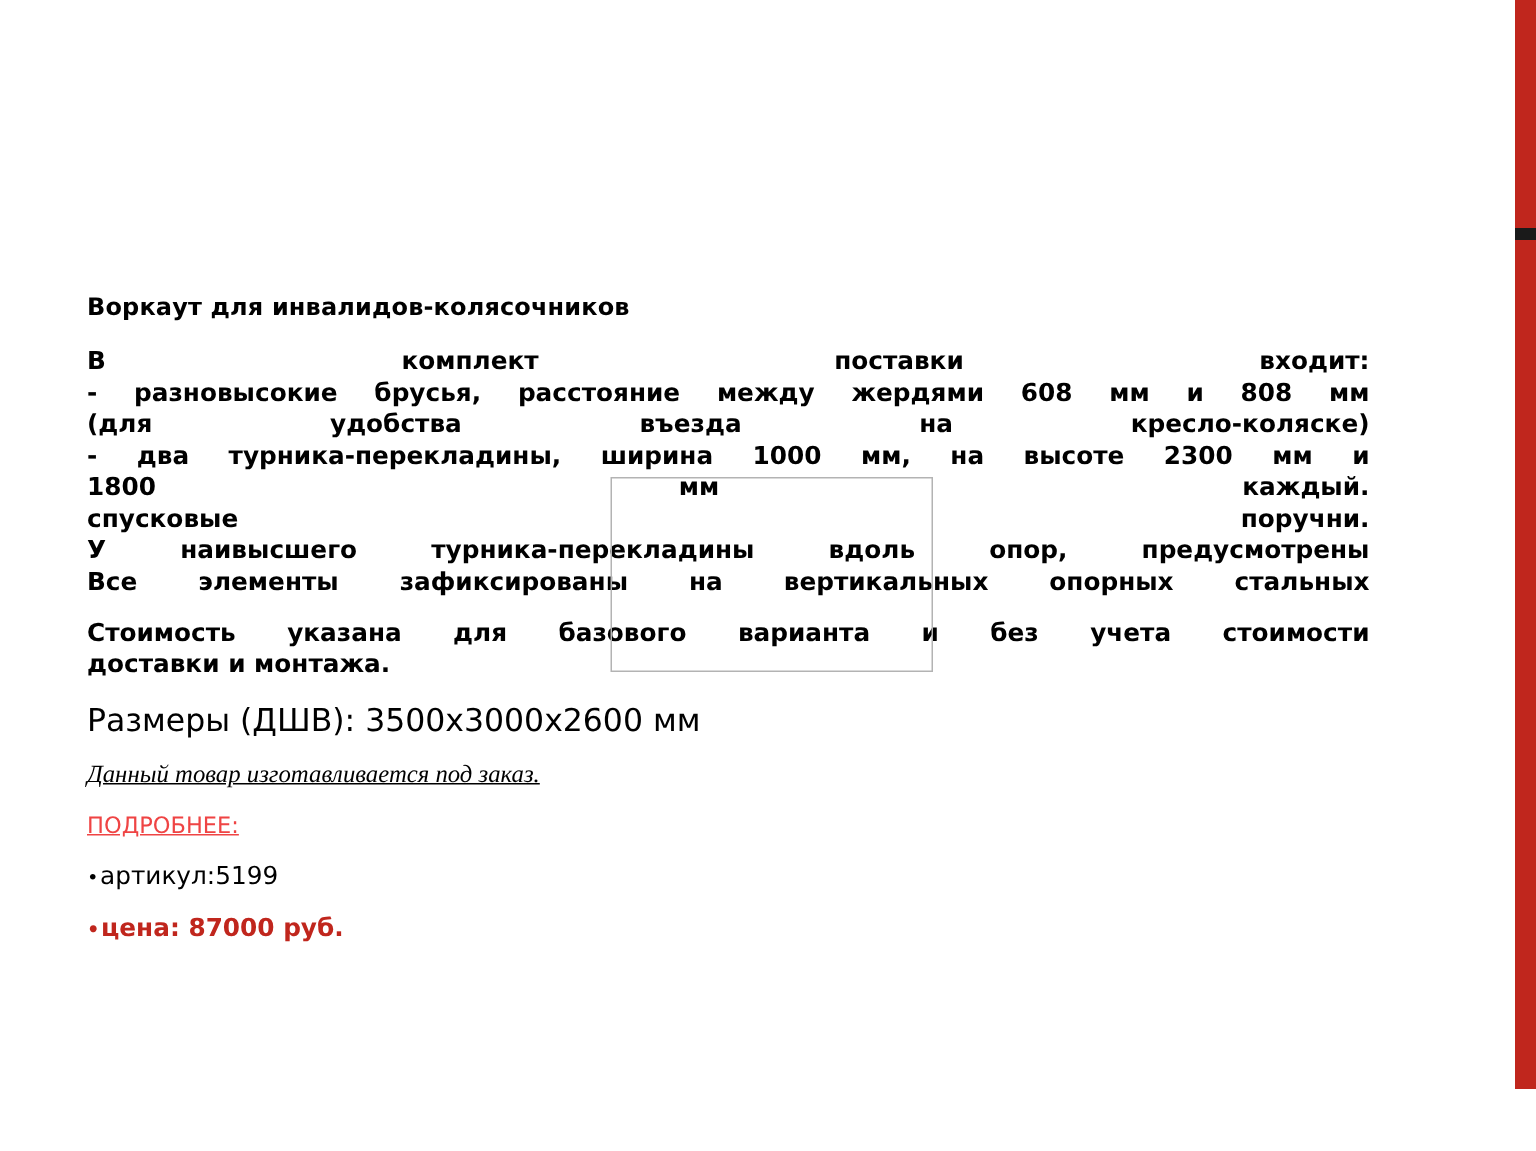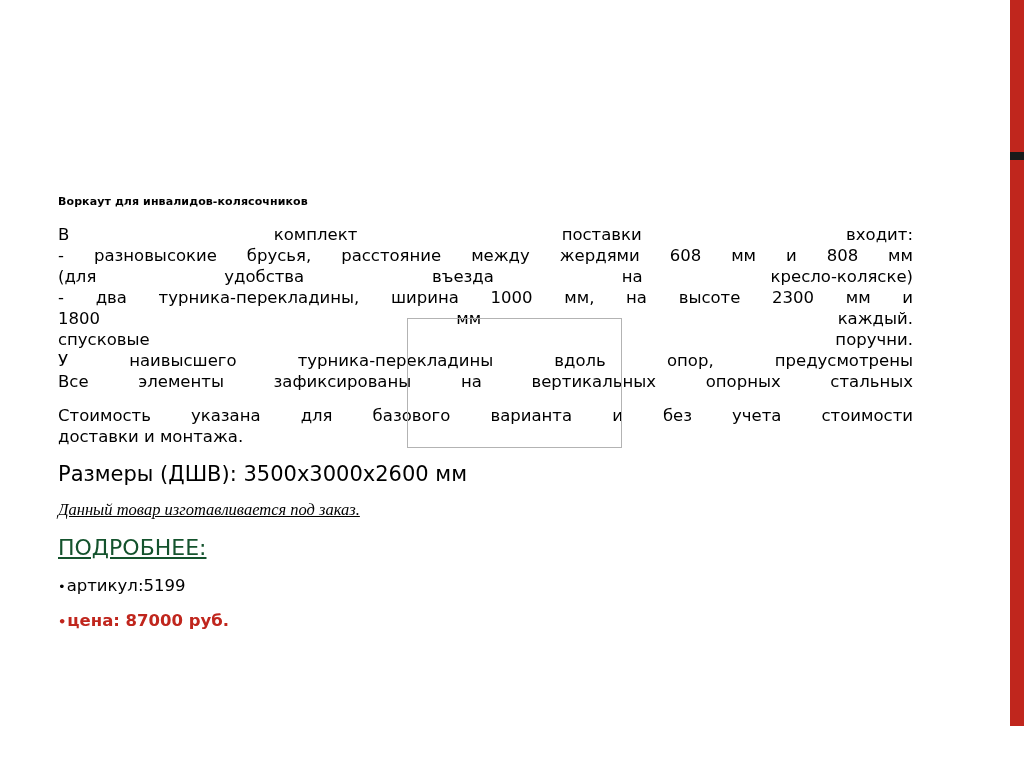--- a/index.html
+++ b/index.html
@@ -53,29 +53,30 @@
 
   
   .content {
     position: absolute;
     left: 58px;
     top: 195px;
     width: 855px;
   }
 
   .doc-title {
-    font-size: 11px;
+    font-size: 16px;
     font-weight: bold;
     letter-spacing: 0.1px;
     margin: 0 0 17px 0;
     line-height: 1.2;
   }
 
   .para-block {
     margin-bottom: 0;
+    font-weight: bold;
   }
 
   
   .jline {
     text-align: justify;
     text-align-last: justify;
     font-size: 16.5px;
     line-height: 1.27;
     white-space: nowrap;
     overflow: visible;
@@ -95,22 +96,22 @@
   .order-note {
     font-size: 16.5px;
     font-style: italic;
     text-decoration: underline;
     line-height: 1.27;
     margin: 0;
     font-family: Liberation Serif, serif;
   }
 
   .more-link {
-    font-size: 22px;
-    color: #14532d;
+    font-size: 15px;
+    color: #ef4444;
     text-decoration: underline;
     line-height: 1.27;
     margin: 0;
     display: inline-block;
   }
 
   .bullet-line {
     font-size: 16.5px;
     line-height: 1.3;
     margin: 0;

